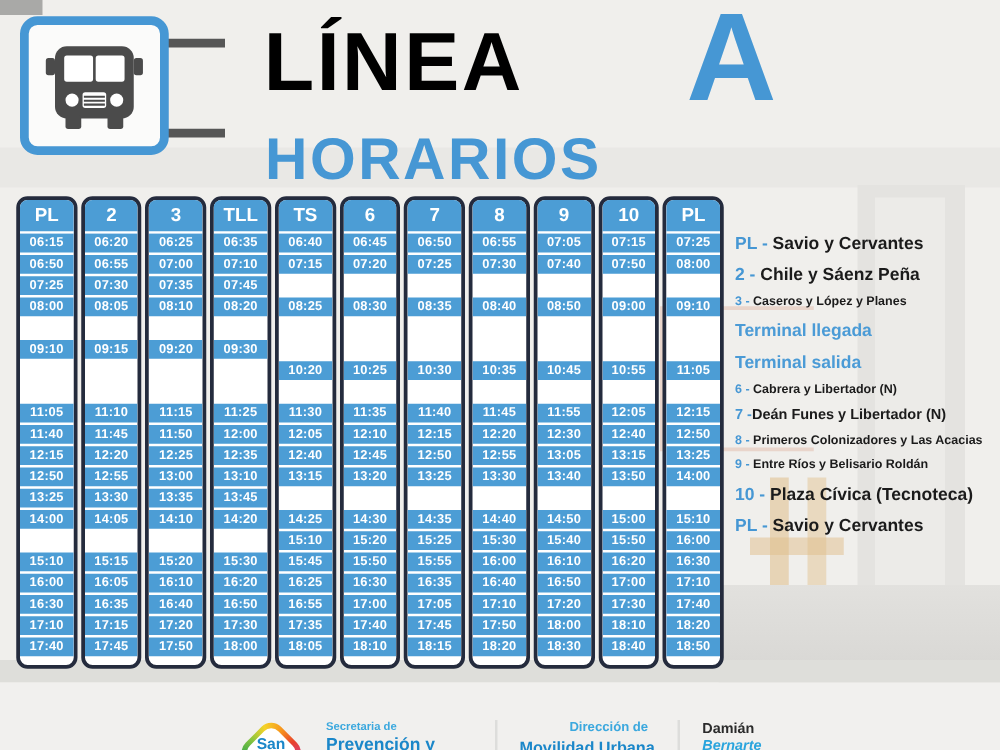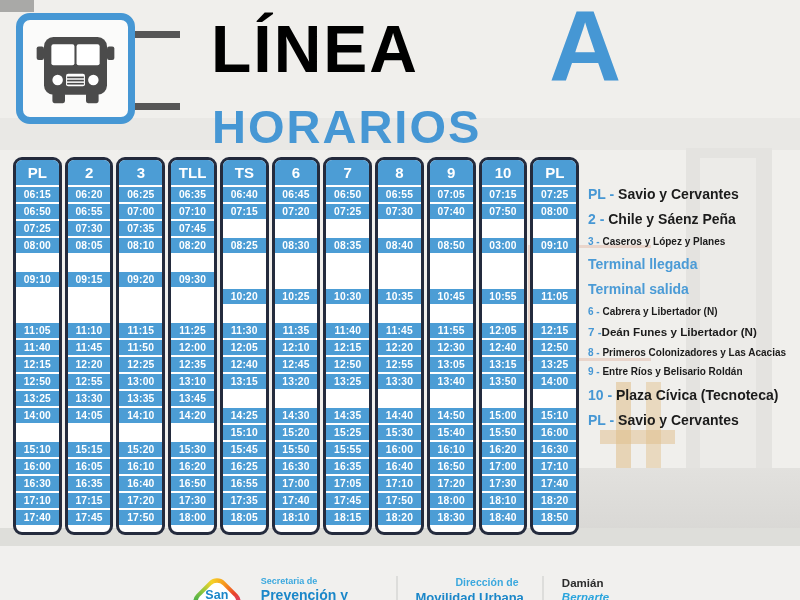--- a/index.html
+++ b/index.html
@@ -313,21 +313,21 @@
         <div class="cell filled">16:50</div>
         <div class="cell filled">17:20</div>
         <div class="cell filled">18:00</div>
         <div class="cell filled">18:30</div>
       </div>
       <div class="col">
         <div class="col-header">10</div>
         <div class="cell filled">07:15</div>
         <div class="cell filled">07:50</div>
         <div class="cell"></div>
-        <div class="cell filled">03:00</div>
+        <div class="cell filled">09:00</div>
         <div class="cell"></div>
         <div class="cell"></div>
         <div class="cell filled">10:55</div>
         <div class="cell"></div>
         <div class="cell filled">12:05</div>
         <div class="cell filled">12:40</div>
         <div class="cell filled">13:15</div>
         <div class="cell filled">13:50</div>
         <div class="cell"></div>
         <div class="cell filled">15:00</div>

